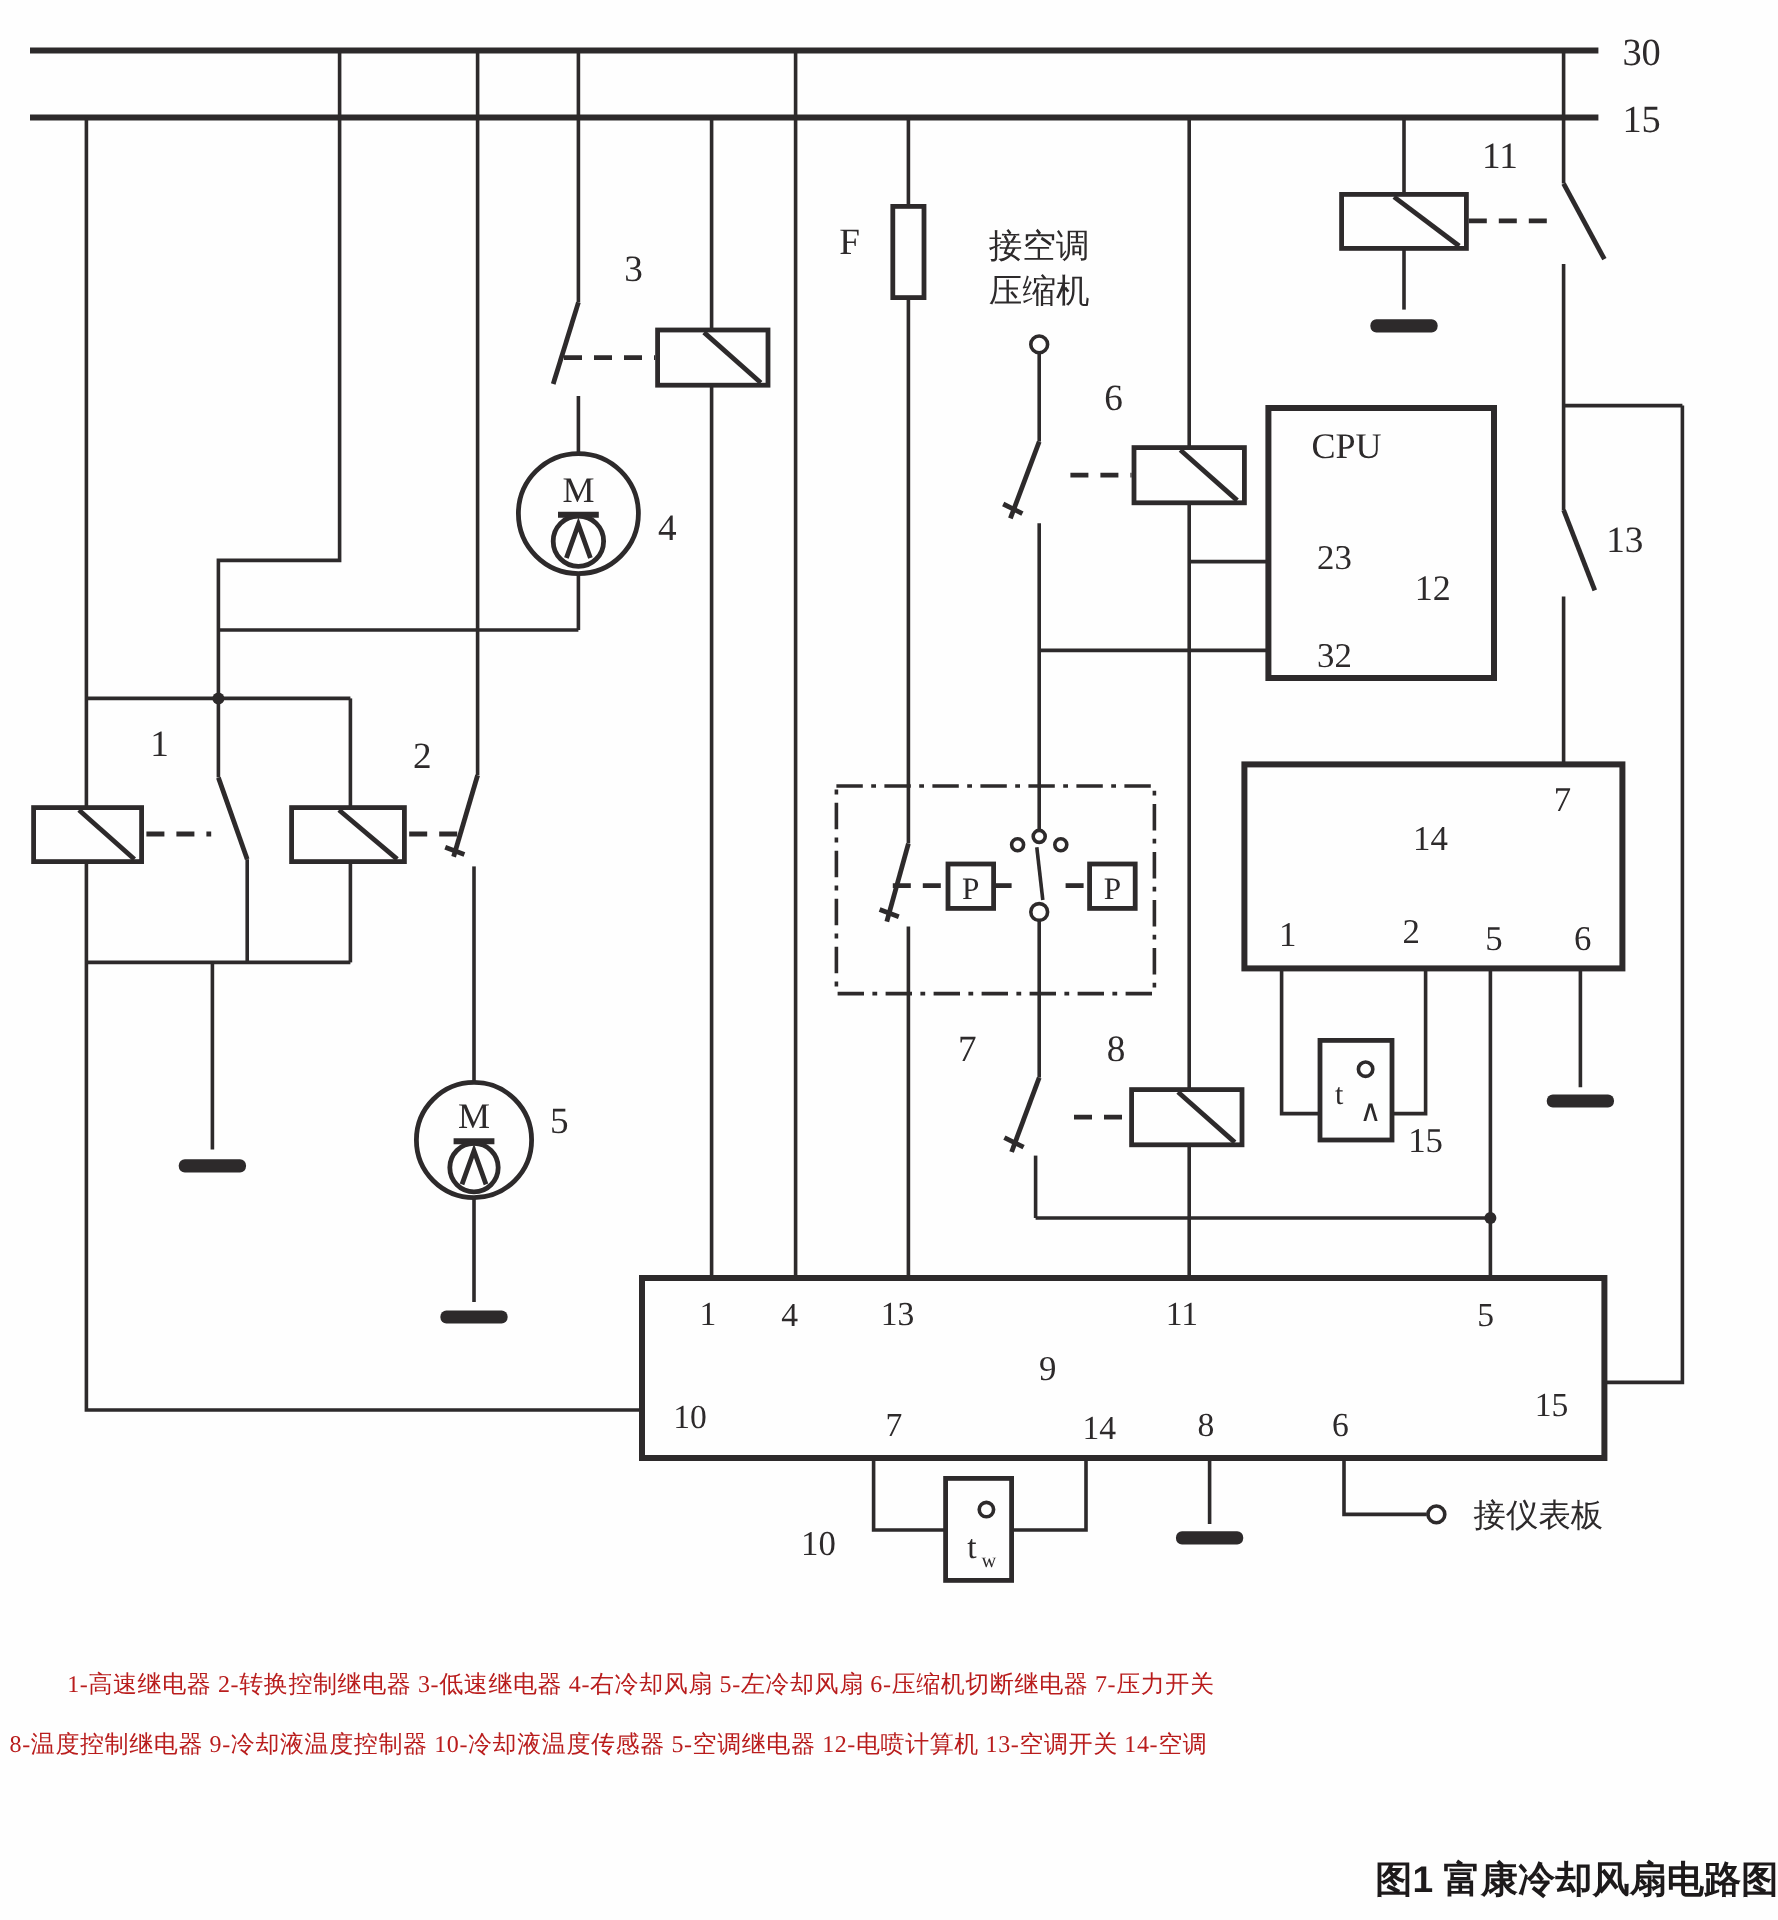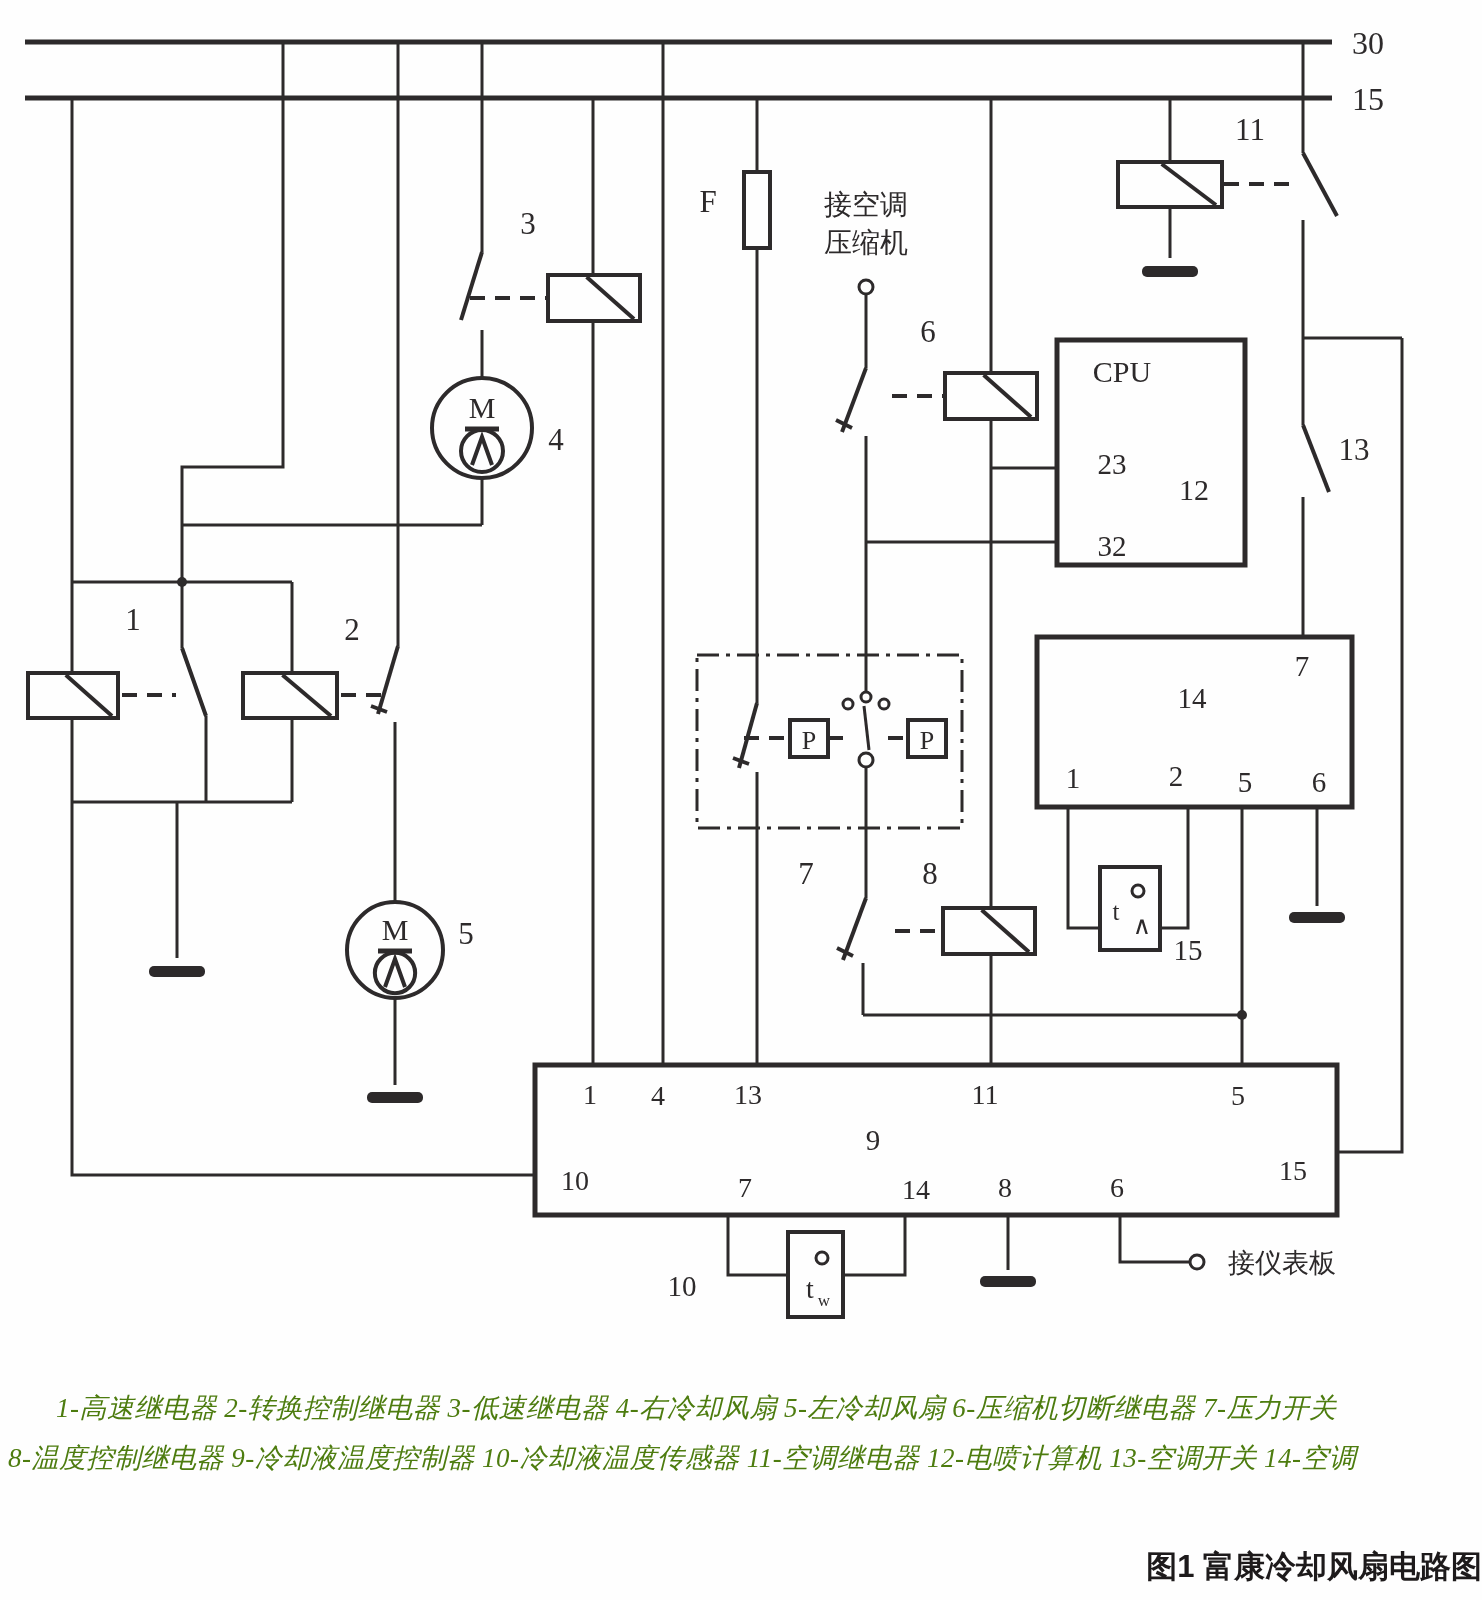--- a/index.html
+++ b/index.html
@@ -3,21 +3,21 @@
 <meta charset="utf-8">
 <style>
   html,body{margin:0;padding:0;background:#e8e8e8;}
   .stage{
     position:relative;width:1482px;height:1600px;margin:0 auto;
     background:#fefefe;overflow:hidden;
     font-family:"Liberation Serif","DejaVu Serif",serif;color:#2d2a2b;
   }
   svg{position:absolute;left:0;top:0;}
   .legend-line{
-    position:absolute;font-size:27px;letter-spacing:0.5px;white-space:nowrap;color:#4d7c0f;font-style:italic;
+    position:absolute;font-size:20px;letter-spacing:0.5px;white-space:nowrap;color:#b91c1c;
   }
   .caption{
     position:absolute;top:1546px;left:0;width:100%;text-align:right;
     font-size:31px;font-weight:bold;color:#1d1a1b;
     font-family:"Liberation Sans","DejaVu Sans",sans-serif;
   }
 </style>
 </head>
 <body>
 
@@ -181,15 +181,15 @@
       <text x="1142" y="934" text-anchor="middle" font-size="25" fill="#2d2a2b" font-family="&quot;Liberation Serif&quot;,&quot;DejaVu Serif&quot;,serif">∧</text>
       <text x="1188" y="960" text-anchor="middle" font-size="29" fill="#2d2a2b" font-family="&quot;Liberation Serif&quot;,&quot;DejaVu Serif&quot;,serif">15</text>
       <text x="810" y="1298" text-anchor="middle" font-size="28" fill="#2d2a2b" font-family="&quot;Liberation Serif&quot;,&quot;DejaVu Serif&quot;,serif">t</text>
       <text x="824" y="1306" text-anchor="middle" font-size="17" fill="#2d2a2b" font-family="&quot;Liberation Serif&quot;,&quot;DejaVu Serif&quot;,serif">w</text>
       <text x="682" y="1296" text-anchor="middle" font-size="29" fill="#2d2a2b" font-family="&quot;Liberation Serif&quot;,&quot;DejaVu Serif&quot;,serif">10</text>
       <text x="866" y="214" text-anchor="middle" font-size="28" fill="#2d2a2b" font-family="&quot;Liberation Serif&quot;,&quot;DejaVu Serif&quot;,serif">接空调</text>
       <text x="866" y="252" text-anchor="middle" font-size="28" fill="#2d2a2b" font-family="&quot;Liberation Serif&quot;,&quot;DejaVu Serif&quot;,serif">压缩机</text>
       <text x="1228" y="1272" text-anchor="start" font-size="27" fill="#2d2a2b" font-family="&quot;Liberation Serif&quot;,&quot;DejaVu Serif&quot;,serif">接仪表板</text>
     </svg>
   <div class="legend-line" style="top:1390px;left:56px">1-高速继电器  2-转换控制继电器  3-低速继电器  4-右冷却风扇  5-左冷却风扇  6-压缩机切断继电器  7-压力开关</div>
-  <div class="legend-line" style="top:1440px;left:8px">8-温度控制继电器  9-冷却液温度控制器  10-冷却液温度传感器  11-空调继电器  12-电喷计算机  13-空调开关  14-空调</div>
+  <div class="legend-line" style="top:1440px;left:8px">8-温度控制继电器  9-冷却液温度控制器  10-冷却液温度传感器  5-空调继电器  12-电喷计算机  13-空调开关  14-空调</div>
   <div class="caption">图1  富康冷却风扇电路图</div>
 </div>
 
 </body></html>

